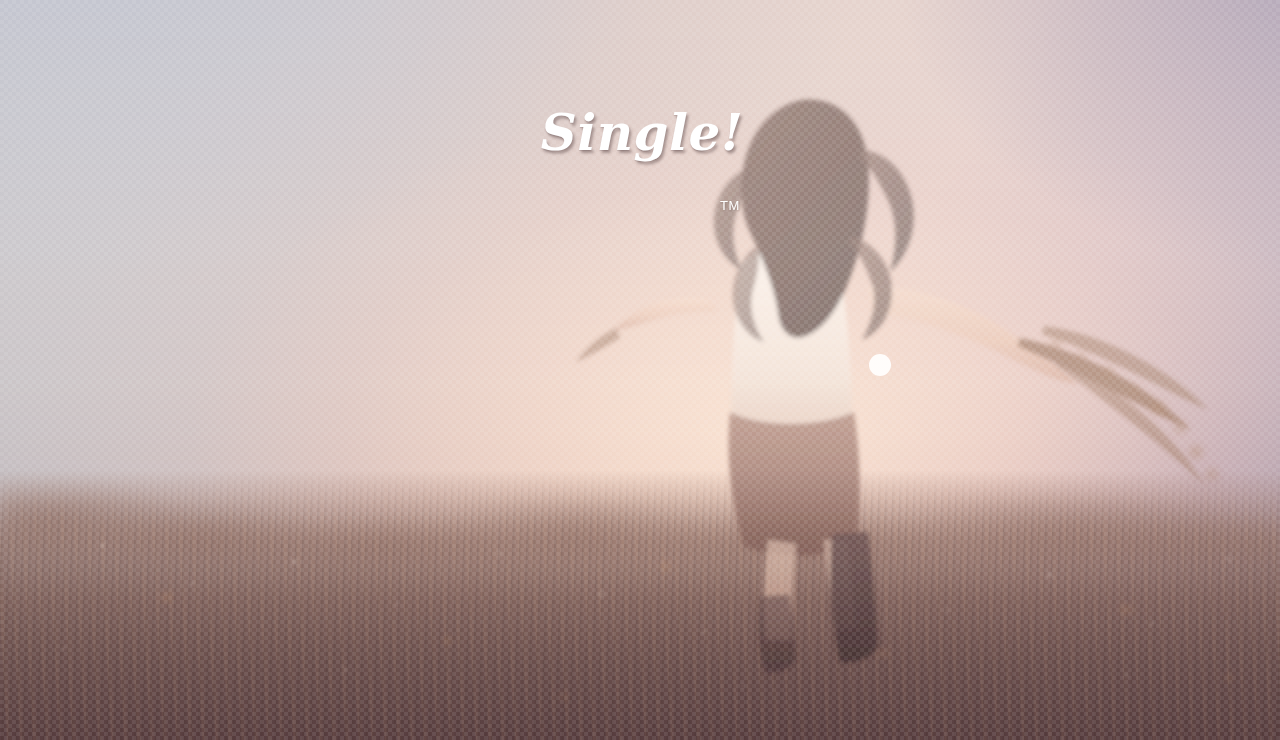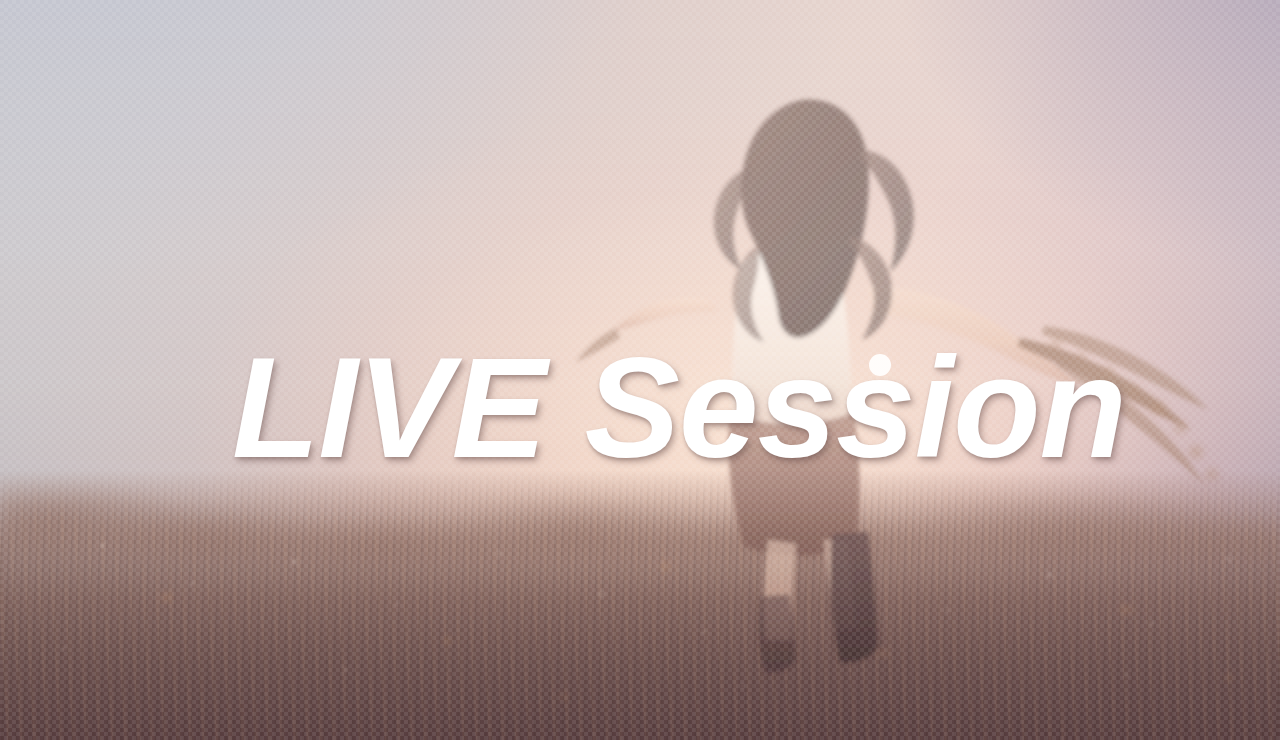--- a/index.html
+++ b/index.html
@@ -381,18 +381,21 @@
   </svg>
 
   <div id="white-dot"></div>
 
   <div class="layer" id="wash"></div>
   <div class="layer" id="checker"></div>
 
   <div id="content">
 
     <div id="logo">
+      <span id="logo-line-2">
+        <span>Single!</span>
+        <span id="logo-tm">TM</span>
+      </span>
     </div>
 
-    <div id="headline">LIVE Session</div>
 
   </div>
 </div>
 
 </body></html>

